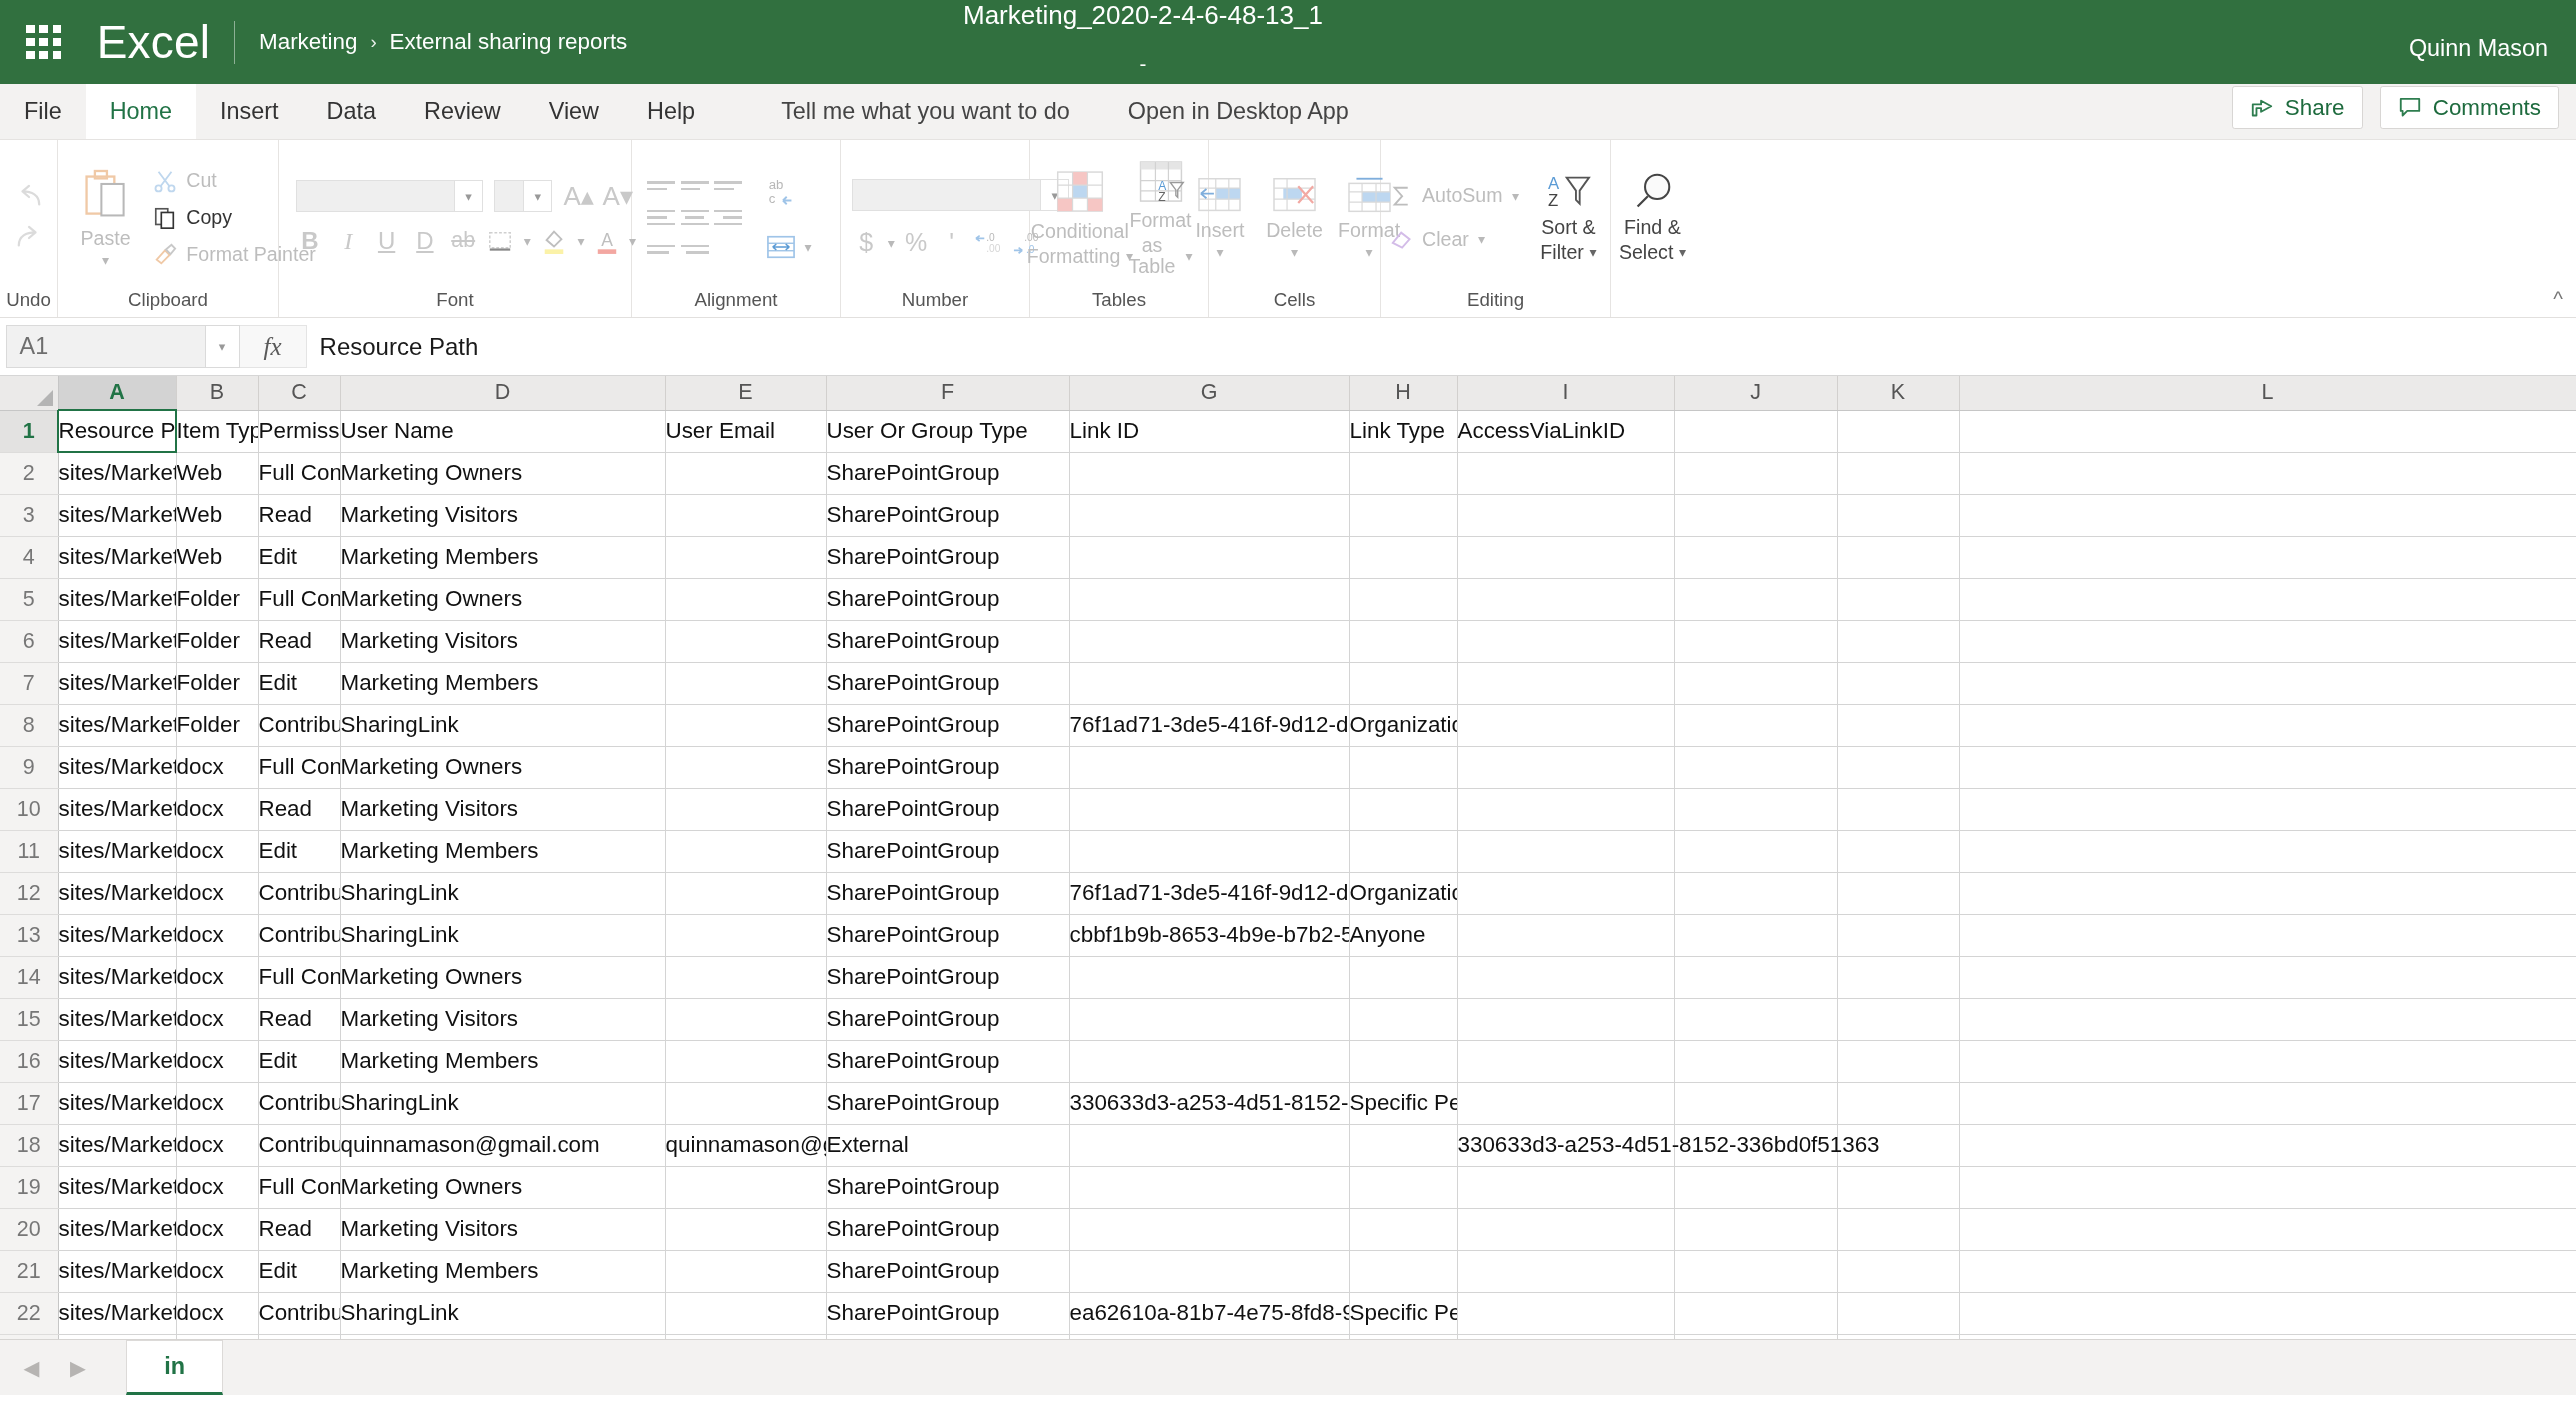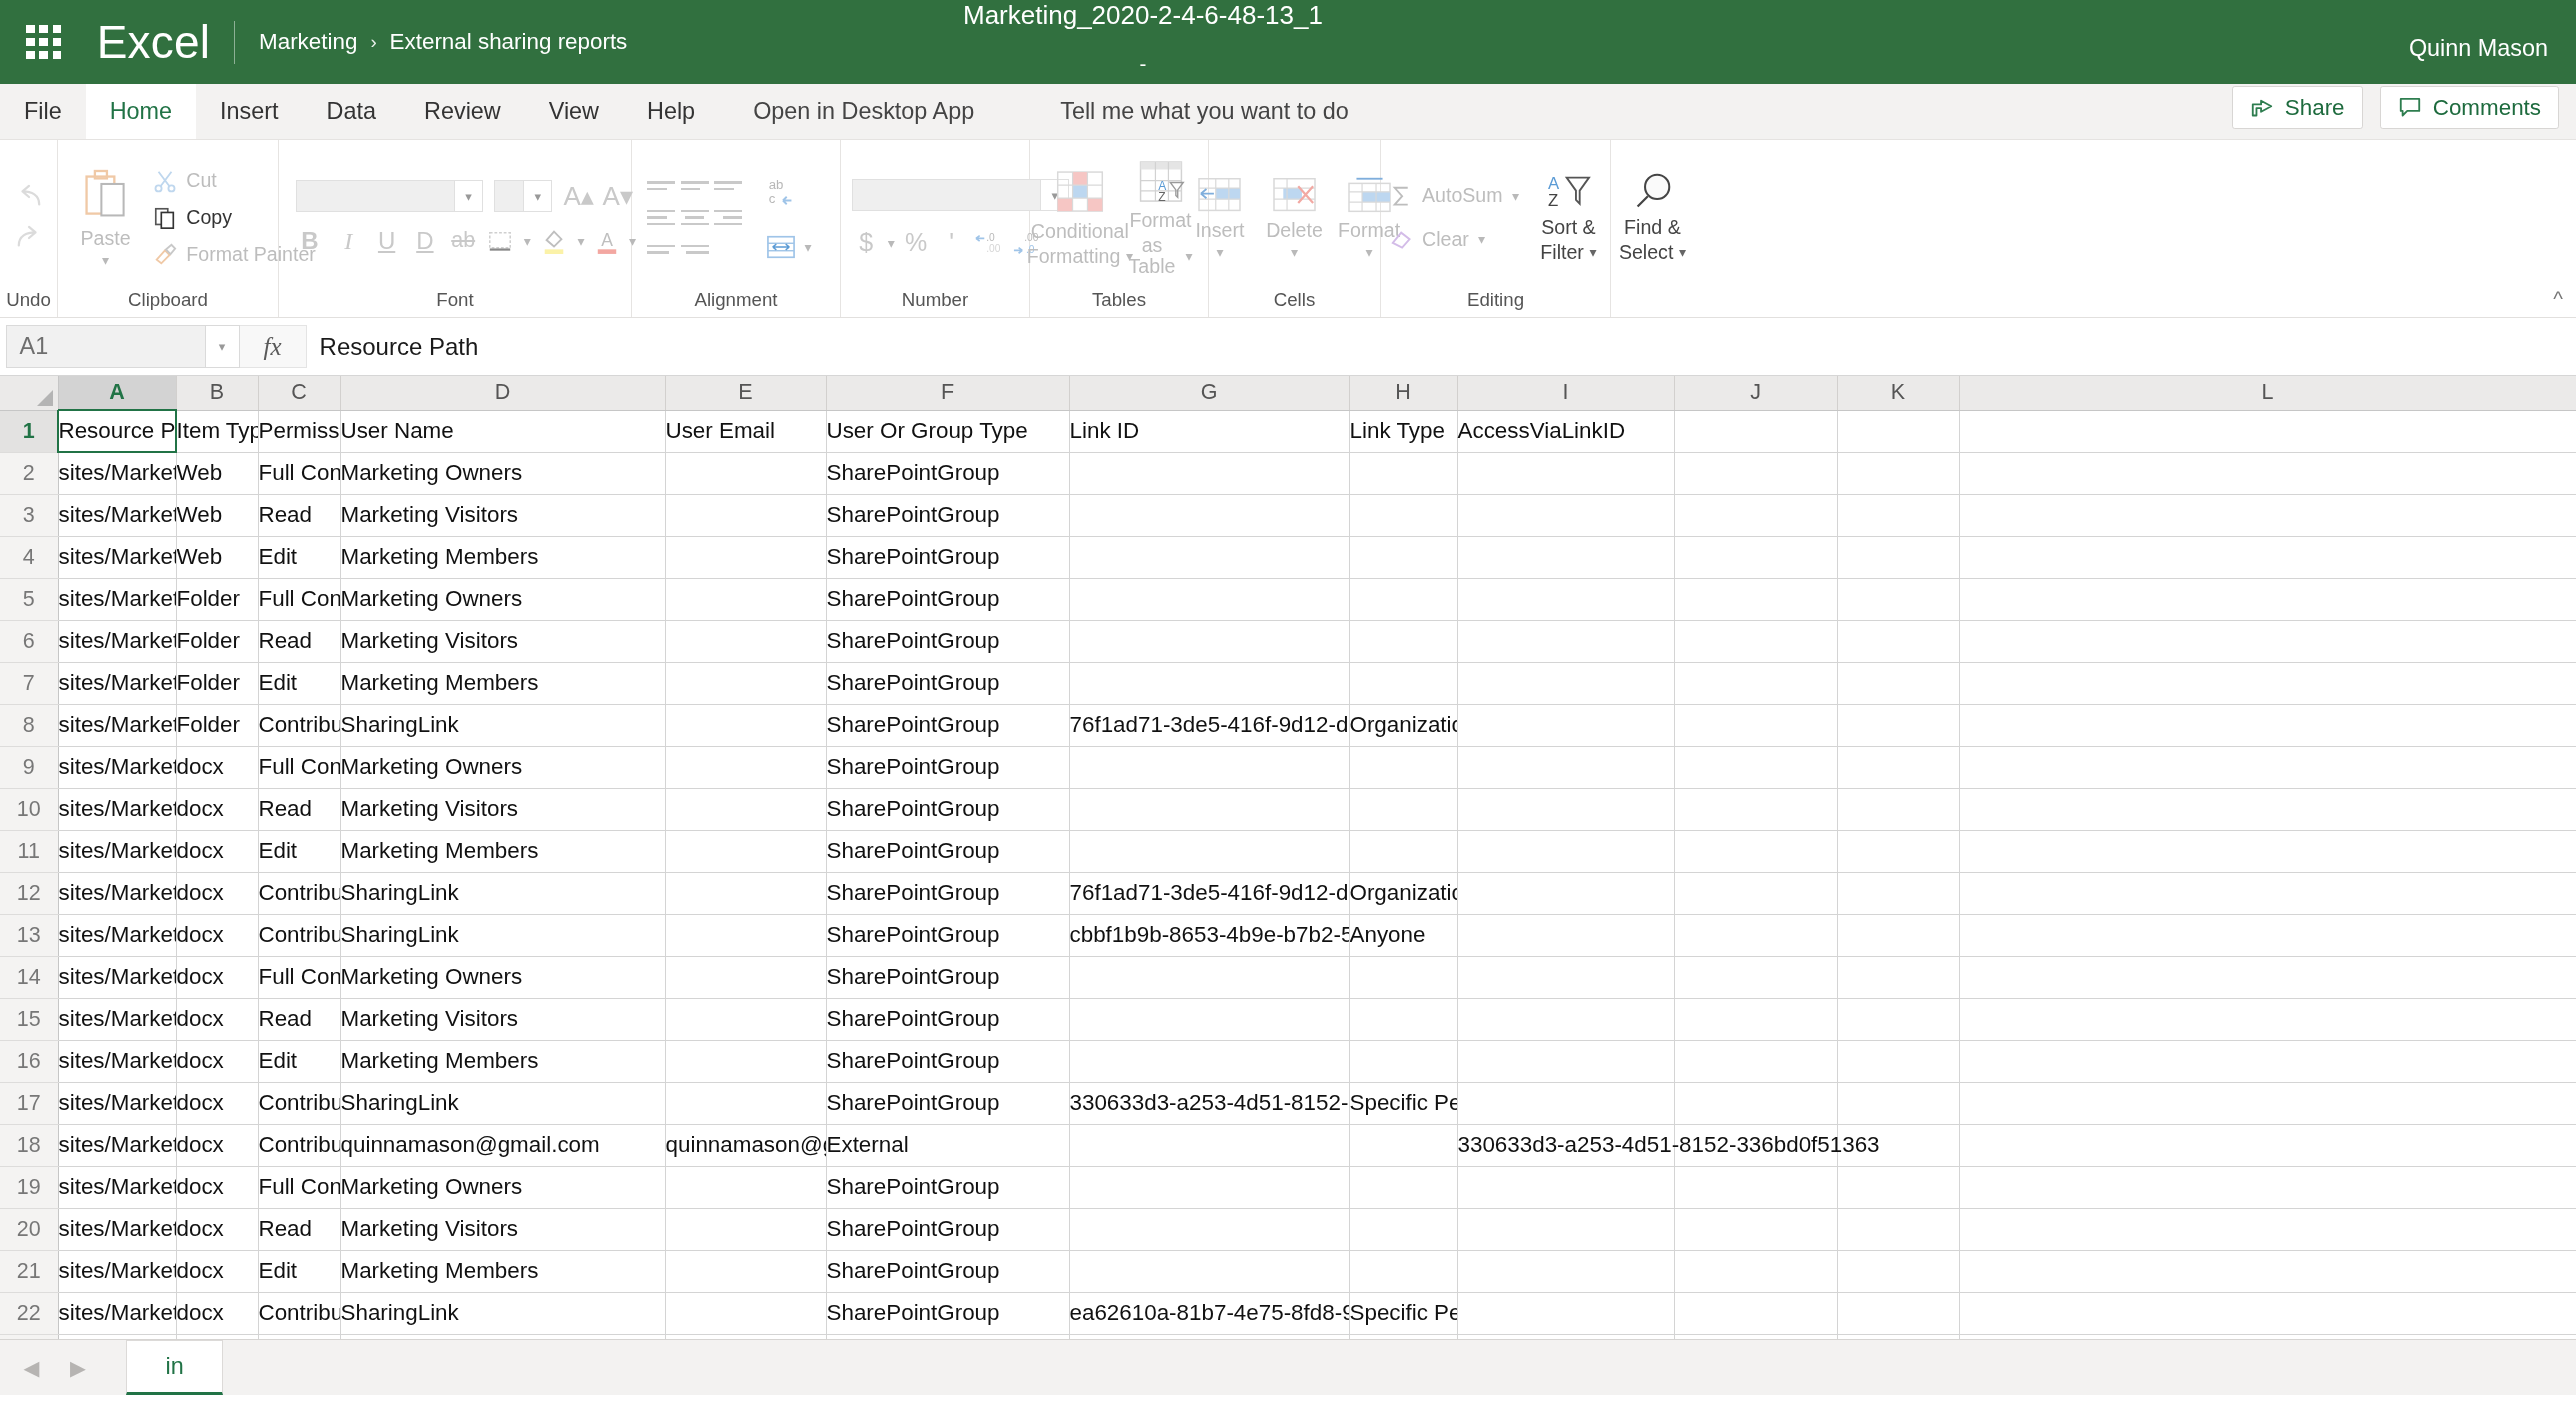--- a/index.html
+++ b/index.html
@@ -240,21 +240,21 @@
   .navarrow {
     width: 37px; height: 37px; display: flex;
     align-items: center; justify-content: center;
     font-size: 20.6px; color: #B6B4B2;
   }
   .sheettab {
     margin-left: 20.6px; height: 55px; min-width: 97px;
     background: #fff; border: 0.9px solid #DCDAD8;
     border-bottom: 3.7px solid #217346;
     display: flex; align-items: center; justify-content: center;
-    font-size: 23.4px; font-weight: 400; color: #217346;
+    font-size: 23.4px; font-weight: 700; color: #217346;
     padding: 0 20.6px;
   }
 </style>
 </head>
 <body>
 
 <div class="topbar">
   <div class="waffle">
     <i></i>
       <i></i>
@@ -282,22 +282,22 @@
 </div>
 
 <div class="menubar">
   <div class="mtab">File</div>
   <div class="mtab active">Home</div>
   <div class="mtab">Insert</div>
   <div class="mtab">Data</div>
   <div class="mtab">Review</div>
   <div class="mtab">View</div>
   <div class="mtab">Help</div>
+  <div class="mtab plain" style="padding-left:62px;">Tell me what you want to do</div>
   <div class="mtab plain" style="padding-left:34px;">Open in Desktop App</div>
-  <div class="mtab plain" style="padding-left:62px;">Tell me what you want to do</div>
 
   <div class="menu-right">
     <div class="pill">
       <svg width="24" height="22.4" viewBox="0 0 26 24">
         <path d="M3 21 L3 9 L12 9 L12 5 L23 11 L12 17 L12 13 L7 13 L7 21 Z" fill="none" stroke="#2E7D4F" stroke-width="2" stroke-linejoin="round"></path>
       </svg>
       <span>Share</span>
     </div>
     <div class="pill">
       <svg width="24" height="22.4" viewBox="0 0 26 24">

